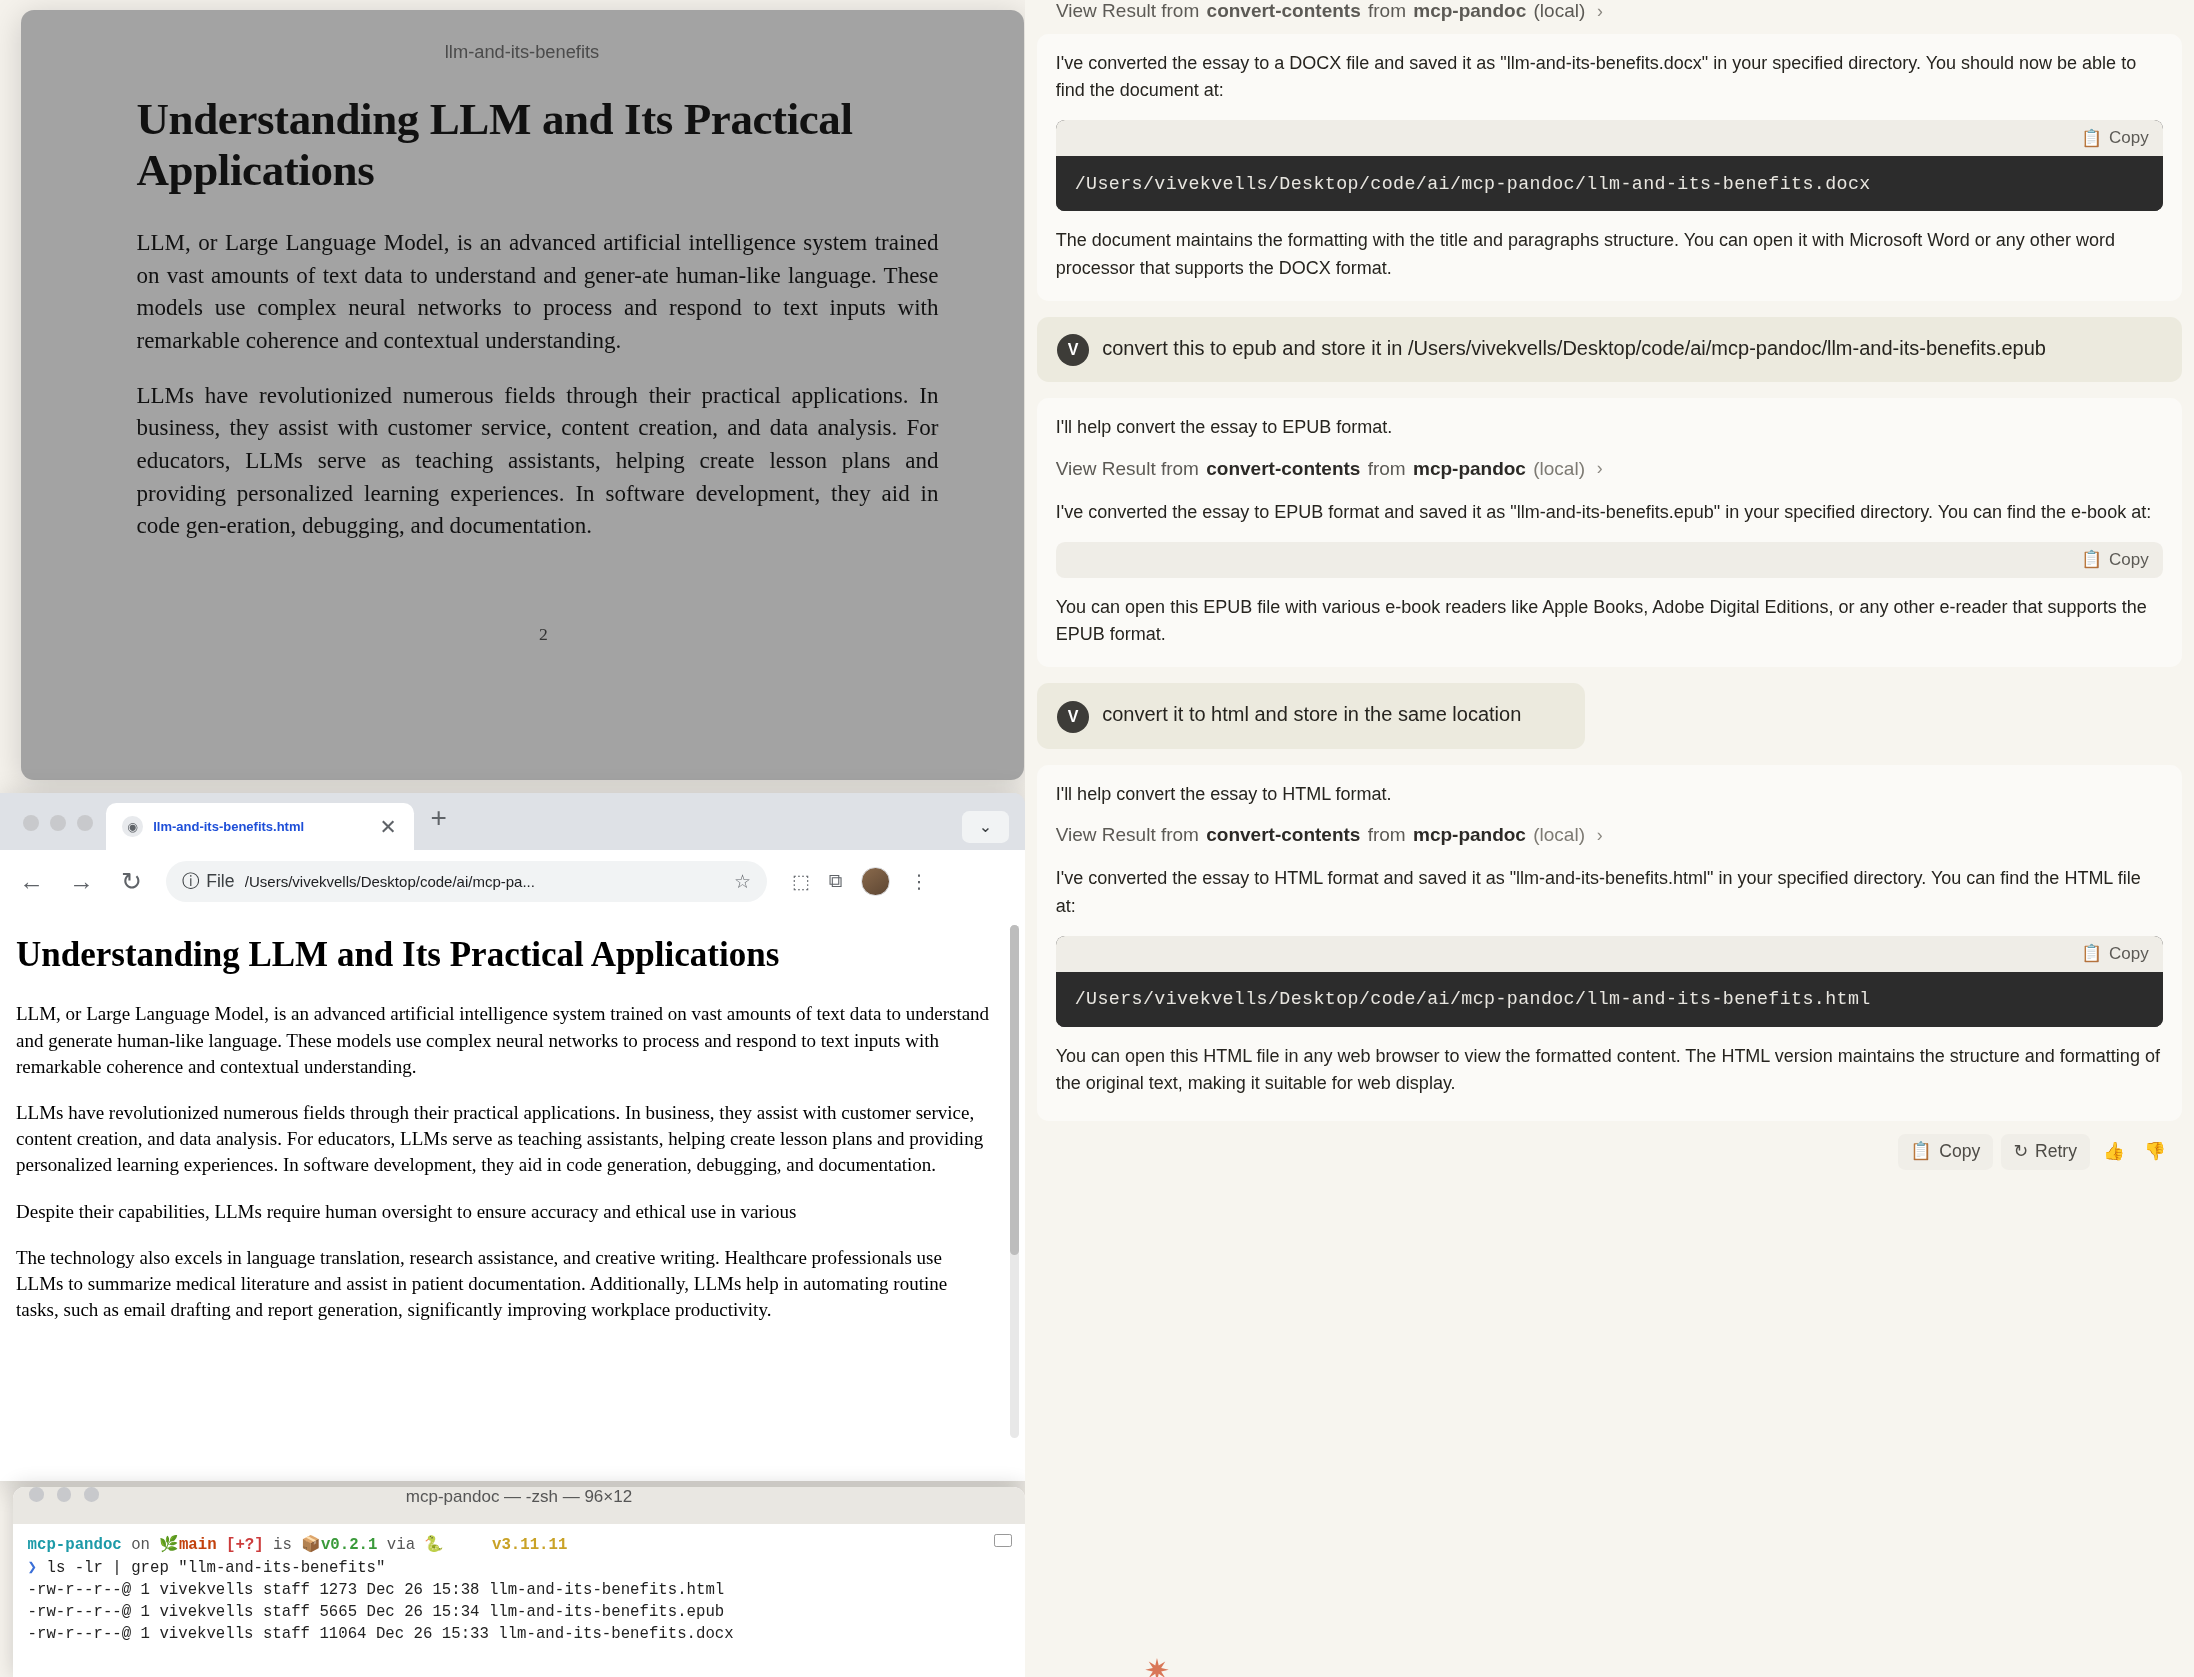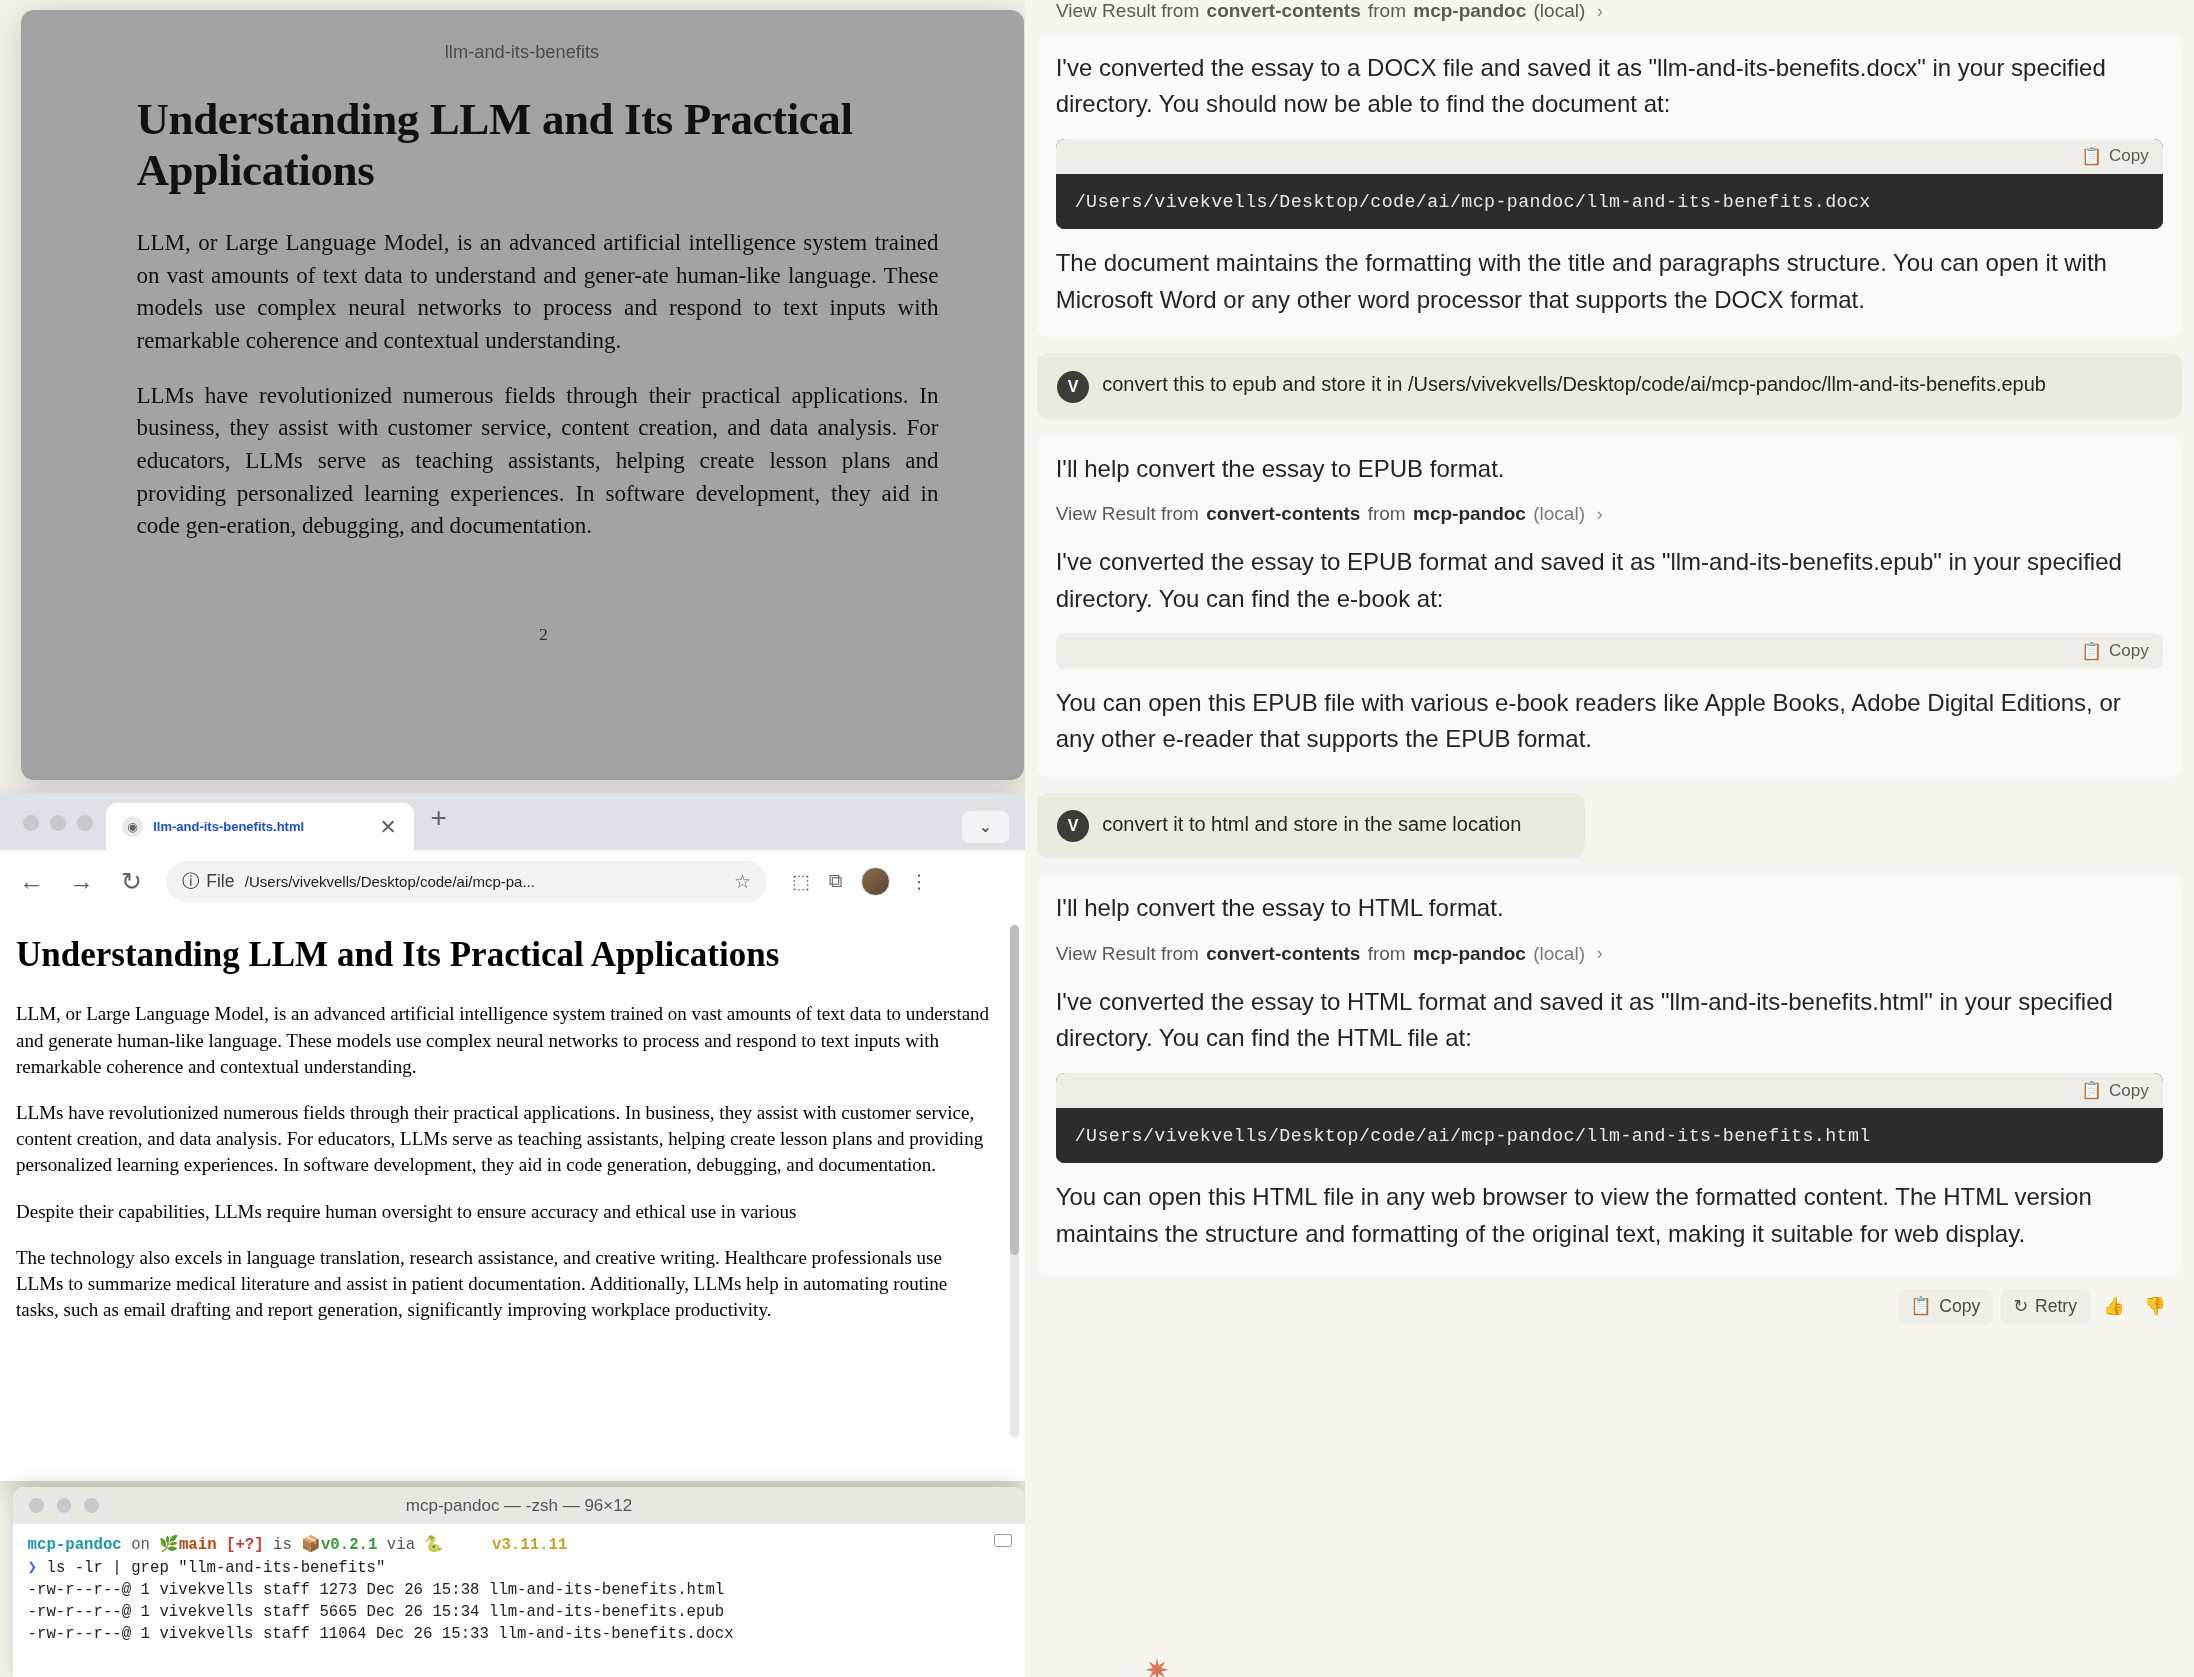--- a/index.html
+++ b/index.html
@@ -191,21 +191,21 @@
     width: 1012px; height: 190px;
     background: #ffffff;
     border-top-left-radius: 11.7px;
     border-top-right-radius: 11.7px;
     box-shadow: 0 -1.5px 20.5px rgba(0,0,0,0.16);
     overflow: hidden;
   }
   .term-titlebar {
     height: 37px;
     background: #e9e7e2;
-    display: flex; align-items: center;
+    display: flex; 
     padding-left: 16px;
     gap: 13px;
     position: relative;
   }
   .term-titlebar .tdot {
     width: 14.6px; height: 14.6px; border-radius: 50%;
     background: #c8c9cc;
   }
   .term-title {
     position: absolute; left: 0; right: 0;
@@ -252,21 +252,21 @@
   .tool-row {
     display: flex; align-items: center; gap: 7.3px;
     font-size: 19px; color: #5c5a55;
     margin-bottom: 19px;
     flex-wrap: wrap;
   }
   .tool-row b { color: #2b2926; font-weight: bold; }
   .tool-row .muted { color: #7d7a73; }
   .chev { font-size: 17.6px; color: #8a8780; margin-left: 4.4px; }
   .msg-text {
-    font-size: 24px; line-height: 1.52;
+    font-size: 18px; line-height: 1.52;
     color: #26241f;
     margin-bottom: 16px;
   }
   .code-block {
     border-radius: 8.8px;
     overflow: hidden;
     margin-bottom: 16px;
     background: #2b2b2b;
   }
   .code-head {

